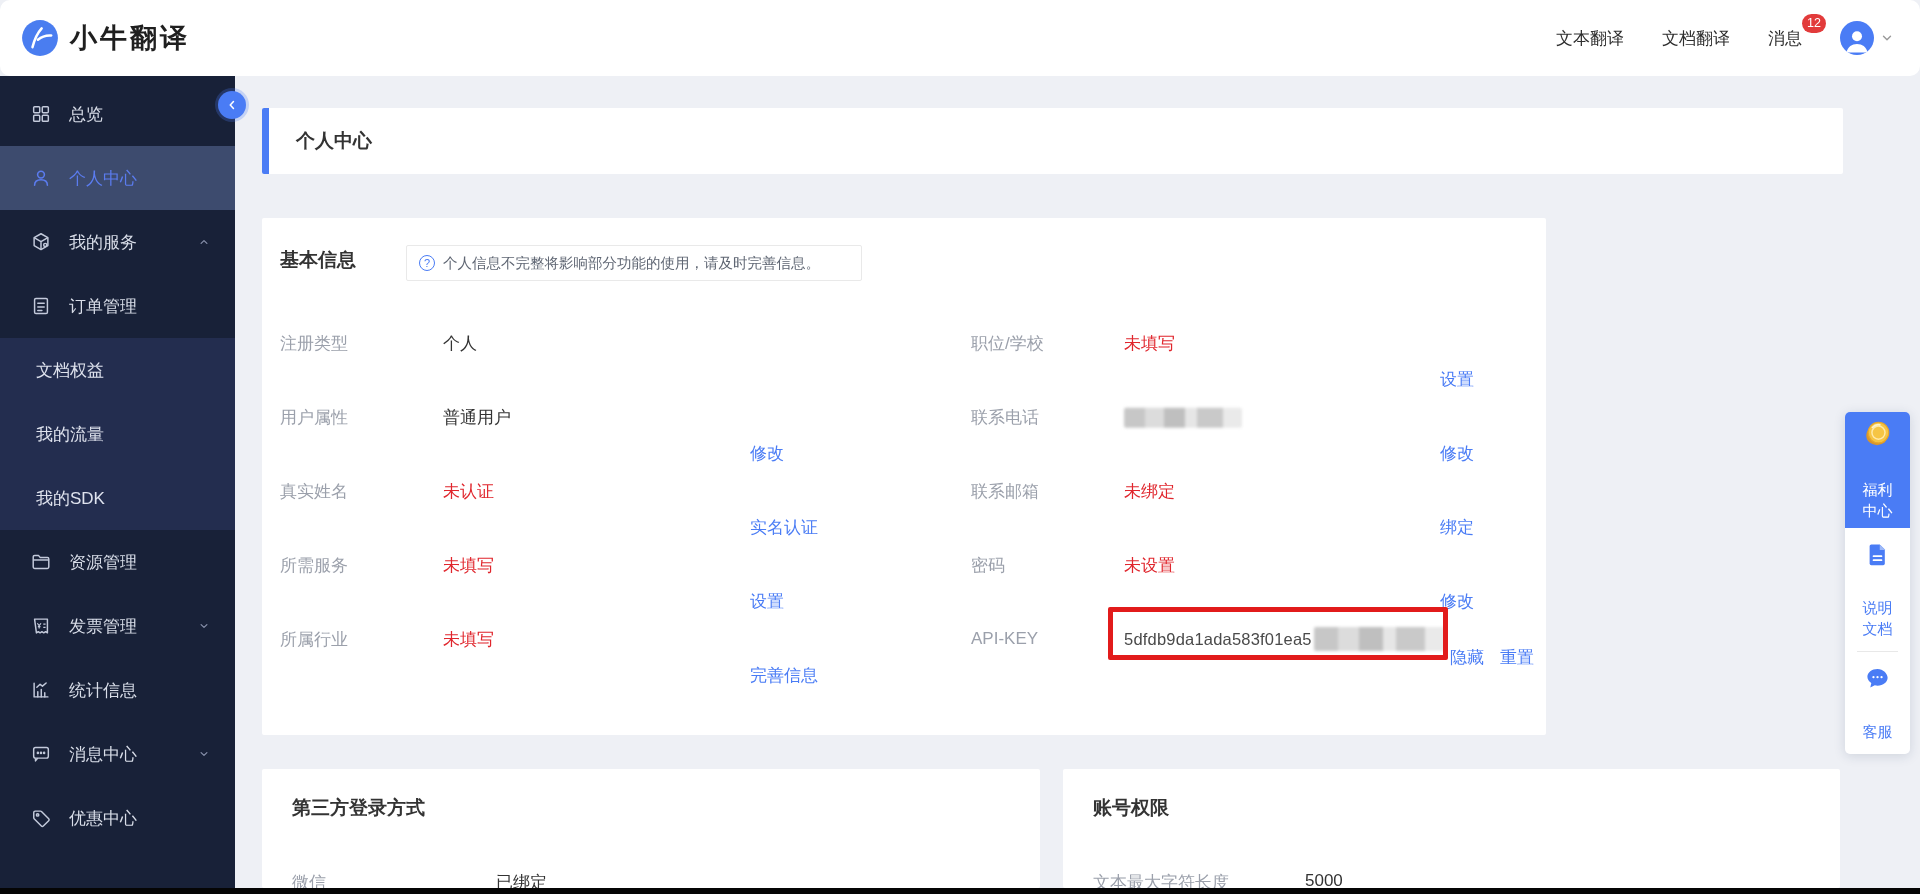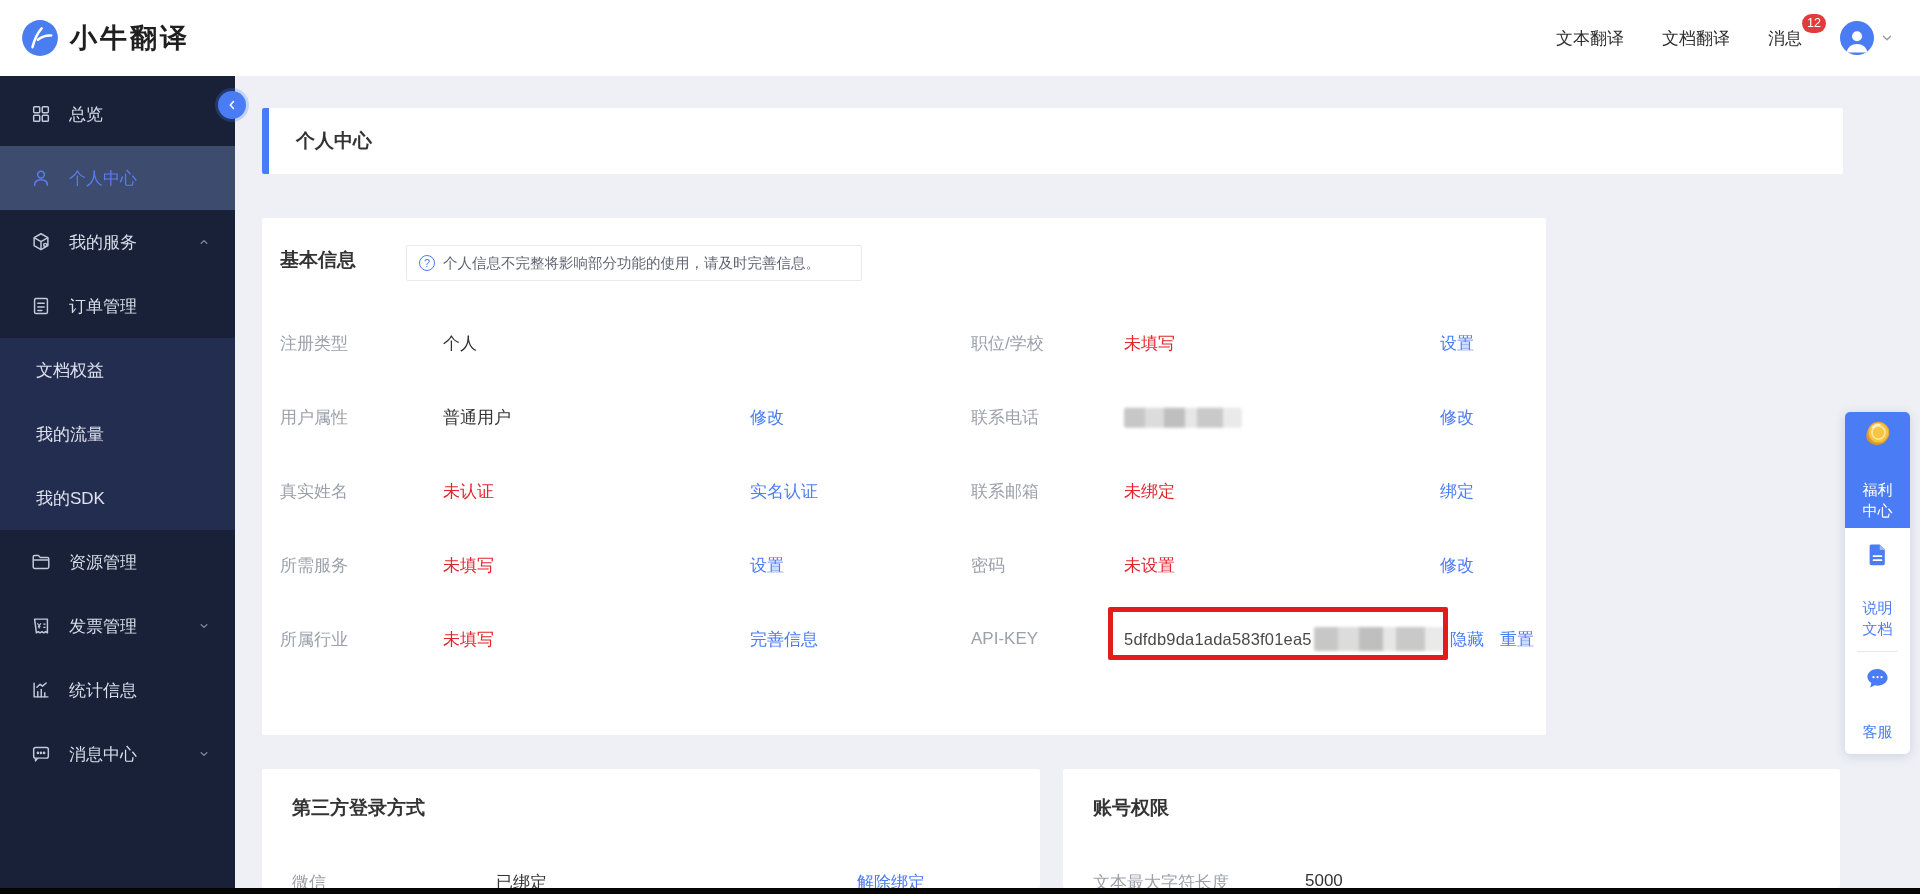--- a/index.html
+++ b/index.html
@@ -7,21 +7,21 @@
   body {
     font-family:"Liberation Sans", sans-serif;
     background:#EEF0F5;
     position:relative;
     overflow:hidden;
     color:#333;
   }
   
   .topbar {
     position:absolute; left:0; top:0; width:1920px; height:76px;
-    background:#fff; z-index:20; display:flex; align-items:center;
+    background:#fff; z-index:20; display:flex; align-items:center;border-radius:10px;
   }
   .logo { display:flex; align-items:center; gap:10px; margin-left:20px; }
   .logo svg { width:40px; height:40px; display:block; }
   .brand { font-size:27px; font-weight:bold; color:#1f1f1f; letter-spacing:3px; }
   .top-nav { margin-left:auto; display:flex; align-items:center; gap:38px; margin-right:26px; }
   .top-nav-item { font-size:17px; color:#2e2e2e; cursor:pointer; position:relative; }
   .badge {
     position:absolute; top:-13px; right:-24px; min-width:24px; height:19px;
     background:#E23B3B; color:#fff; border-radius:10px; font-size:12.5px;
     display:flex; align-items:center; justify-content:center; padding:0 5px;
@@ -78,21 +78,21 @@
   .q-icon {
     width:16px; height:16px; border:1.4px solid #4A7CF5; color:#4A7CF5; border-radius:50%;
     font-size:11px; display:flex; align-items:center; justify-content:center; flex:0 0 auto;
   }
   .rows { position:absolute; left:0; top:88px; right:0; }
   .frow { position:relative; height:74px; }
   .cell { position:absolute; top:50%; transform:translateY(-50%); font-size:17px; white-space:nowrap; }
   .lab { color:#9BA0AB; }
   .val { color:#333; }
   .red { color:#E0262D; }
-  .link { color:#4A7CF5; cursor:pointer; }
+  .link { color:#4A7CF5; cursor:pointer;margin-top:36px; }
   .c1 { left:18px; }   .c2 { left:181px; }  .c3 { left:488px; }
   .c4 { left:709px; }  .c5 { left:862px; }  .c6 { left:1178px; }
   .blur-block {
     display:inline-block; height:20px; width:118px; border-radius:2px; vertical-align:middle;
     background:linear-gradient(90deg,#c7c7c7 0 18%,#dcdcdc 18% 34%,#bfbfbf 34% 52%,#e6e6e6 52% 62%,#c9c9c9 62% 84%,#eaeaea 84%);
     filter:blur(1.5px);
   }
   .api-cell { display:flex; align-items:center; gap:2px; }
   .api-text { font-size:16.5px; color:#4a4a4a; letter-spacing:0.2px; }
   .api-blur { width:132px; height:24px; }
@@ -272,20 +272,29 @@
       </svg>
     </span>
     <span>消息中心</span>
     <span class="side-chev">
       <svg viewBox="0 0 24 24">
           <polyline points="7,9.5 12,14.5 17,9.5" fill="none" stroke="currentColor" stroke-width="2" stroke-linecap="round" stroke-linejoin="round"></polyline>
         </svg>
     </span>
   </div>
 
+  <div class="side-item">
+    <span class="ico">
+      <svg viewBox="0 0 24 24" fill="none" stroke="currentColor" stroke-width="1.6" stroke-linejoin="round">
+        <path d="M20.4 12.8l-7.9-7.9c-.3-.3-.7-.4-1.1-.4H5.6c-.8 0-1.5.7-1.5 1.5v5.8c0 .4.1.8.4 1.1l7.9 7.9c.6.6 1.5.6 2.1 0l5.9-5.9c.6-.6.6-1.5 0-2.1z"></path>
+        <circle cx="8.3" cy="8.6" r="1.3"></circle>
+      </svg>
+    </span>
+    <span>优惠中心</span>
+  </div>
 </div>
 
 <div class="collapse-btn">
   <svg viewBox="0 0 24 24">
     <polyline points="14.5,6 9,12 14.5,18" fill="none" stroke="#fff" stroke-width="2.6" stroke-linecap="round" stroke-linejoin="round"></polyline>
   </svg>
 </div>
 
 <div class="card title-card">
   <div class="title-accent"></div>

